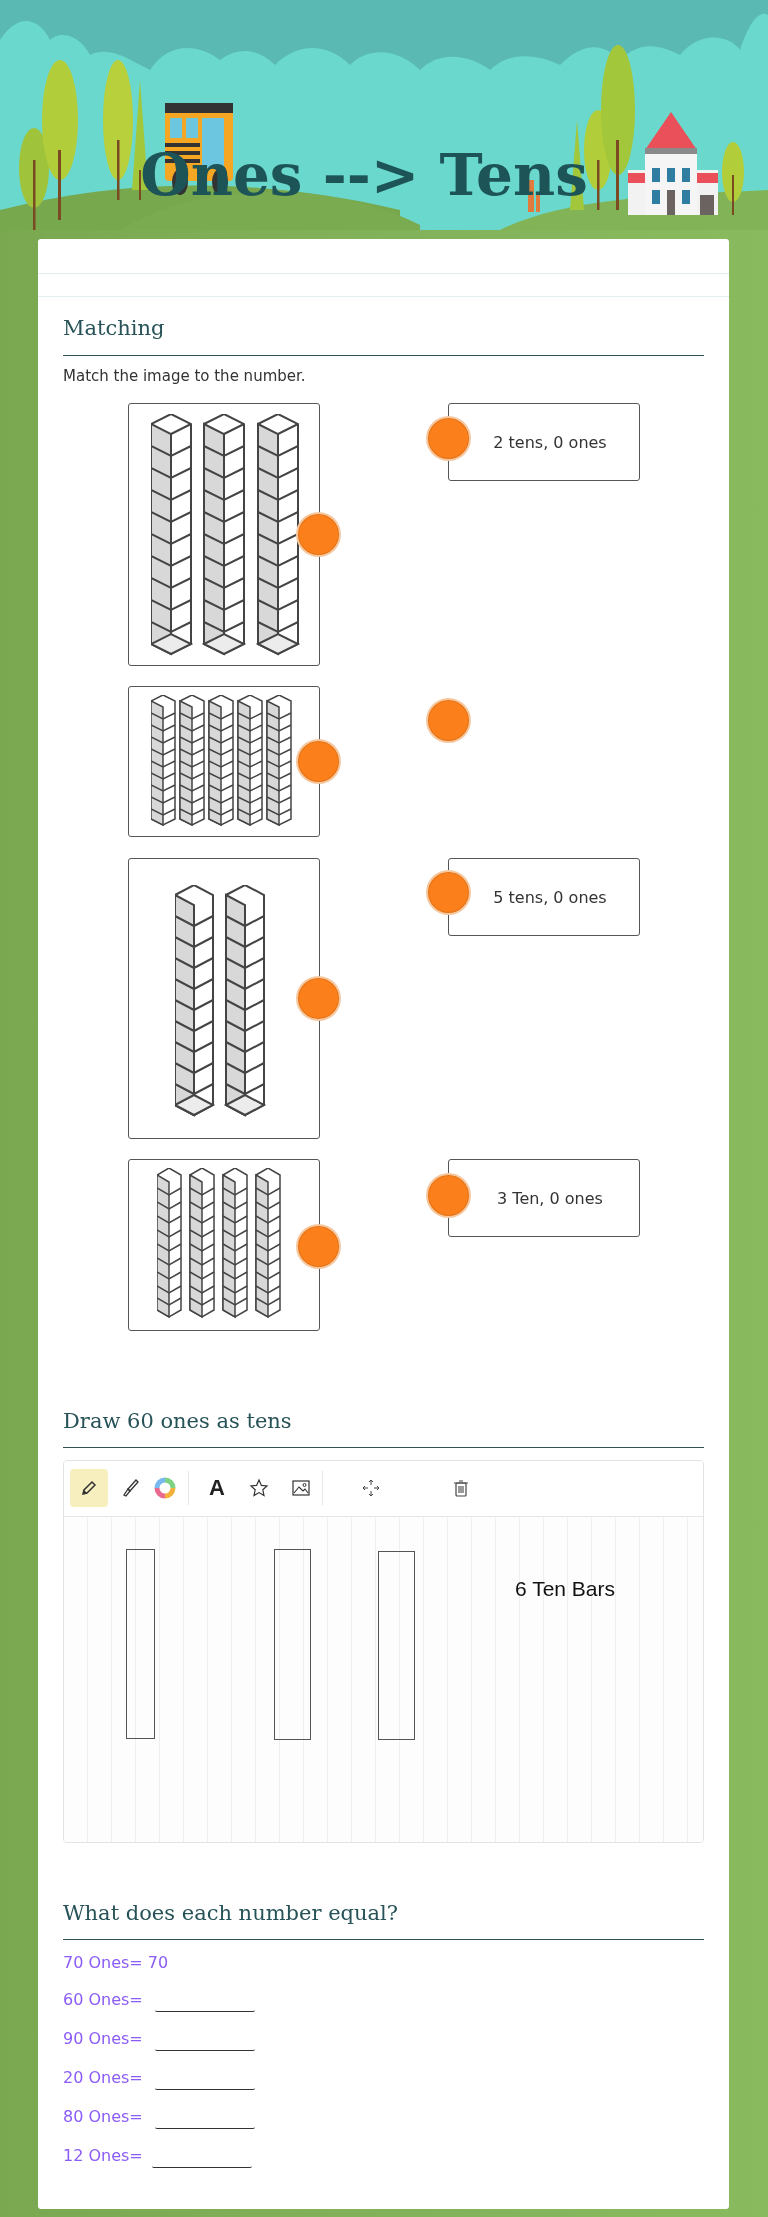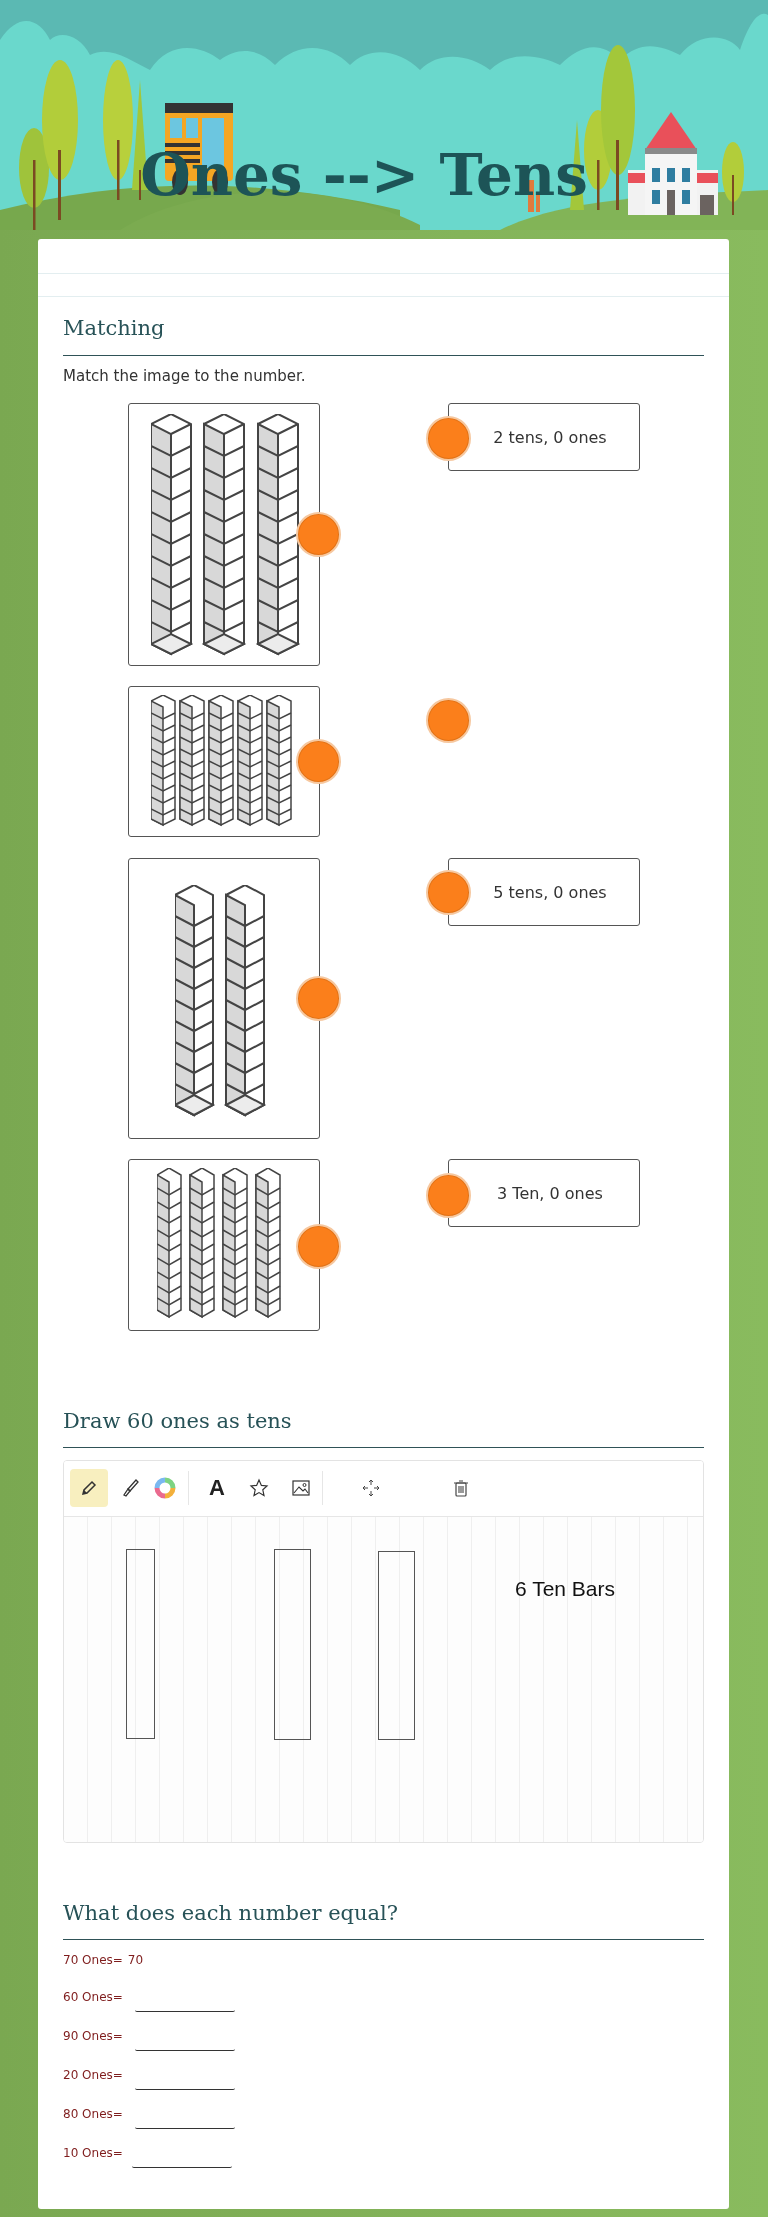--- a/index.html
+++ b/index.html
@@ -26,41 +26,41 @@
   .card .faint-line { position: absolute; left: 0; width: 691px; height: 1px; background: #e3eef0; }
 
   .section-heading {
     position: absolute; left: 25px; font-family: "DejaVu Serif", serif; font-size: 21px;
     color: #275257; font-weight: normal;
   }
   .section-rule { position: absolute; left: 25px; width: 641px; height: 1px; background: #2f5257; }
   .instruction { position: absolute; left: 25px; font-size: 15px; color: #333; }
 
   .img-box { position: absolute; left: 90px; width: 192px; border: 1.5px solid #555; border-radius: 3px; background: #fff; }
-  .num-box { position: absolute; left: 410px; width: 192px; height: 68px; border: 1.5px solid #555; border-radius: 3px;
+  .num-box { position: absolute; left: 410px; width: 192px; height: 78px; border: 1.5px solid #555; border-radius: 3px;
     background: #fff; display: flex; align-items: center; justify-content: center; padding-left: 12px;
     font-size: 16px; color: #333; }
   .dot { position: absolute; width: 45px; height: 45px; border-radius: 50%; background: #fb7f1b;
     border: 2px solid #f6c8a0; box-shadow: 0 0 0 1px #e07318 inset; }
 
   .tens-svg { position: absolute; }
 
   .draw-widget { position: absolute; left: 25px; top: 1221px; width: 641px; height: 383px;
     border: 1px solid #e3e3e3; border-radius: 4px; background: #fff; overflow: hidden; }
   .toolbar { position: absolute; left: 0; top: 0; width: 641px; height: 56px; border-bottom: 1px solid #e6e6e6; background:#fff; }
   .tool { position: absolute; top: 8px; width: 38px; height: 38px; display: flex; align-items: center; justify-content: center; border-radius: 4px; }
   .tool.active { background: #f8efbf; }
   .tool-sep { position: absolute; top: 10px; width: 1px; height: 34px; background: #e6e6e6; }
   .canvas { position: absolute; left: 0; top: 56px; width: 641px; height: 327px;
     background-color: #fdfdfd;
     background-image: repeating-linear-gradient(90deg, transparent 0 23px, #efefef 23px 24px); }
   .drawn-rect { position: absolute; border: 1.3px solid #555; background: transparent; }
   .canvas-text { position: absolute; font-family: "Liberation Sans", sans-serif; font-weight: normal; font-size: 21px; color: #111; }
 
-  .qa-row { position: absolute; left: 25px; font-size: 12px; color: #7f1d1d; display: flex; align-items: flex-start; }
+  .qa-row { position: absolute; left: 25px; font-size: 16px; color: #8b5cf6; display: flex; align-items: flex-start; }
   .qa-blank { display: inline-block; width: 100px; height: 22px; border-bottom: 1.5px solid #333; margin-left: 12px; border-radius: 0 0 2px 2px; }
 </style>
 </head>
 <body>
 
 <div class="banner">
   <svg class="sky" width="768" height="230" viewBox="0 0 768 230">
 
     <rect x="0" y="0" width="768" height="230" fill="#5bb9b3"></rect>
 
@@ -343,16 +343,16 @@
   </div>
   <div class="qa-row" style="top:1829px;">
     <span>20 Ones=</span>
     <span class="qa-blank"></span>
   </div>
   <div class="qa-row" style="top:1868px;">
     <span>80 Ones=</span>
     <span class="qa-blank"></span>
   </div>
   <div class="qa-row" style="top:1907px;">
-    <span>10 Ones=</span>
+    <span>12 Ones=</span>
     <span class="qa-blank" style="margin-left:9px;"></span>
   </div>
 </div>
 
 </body></html>

